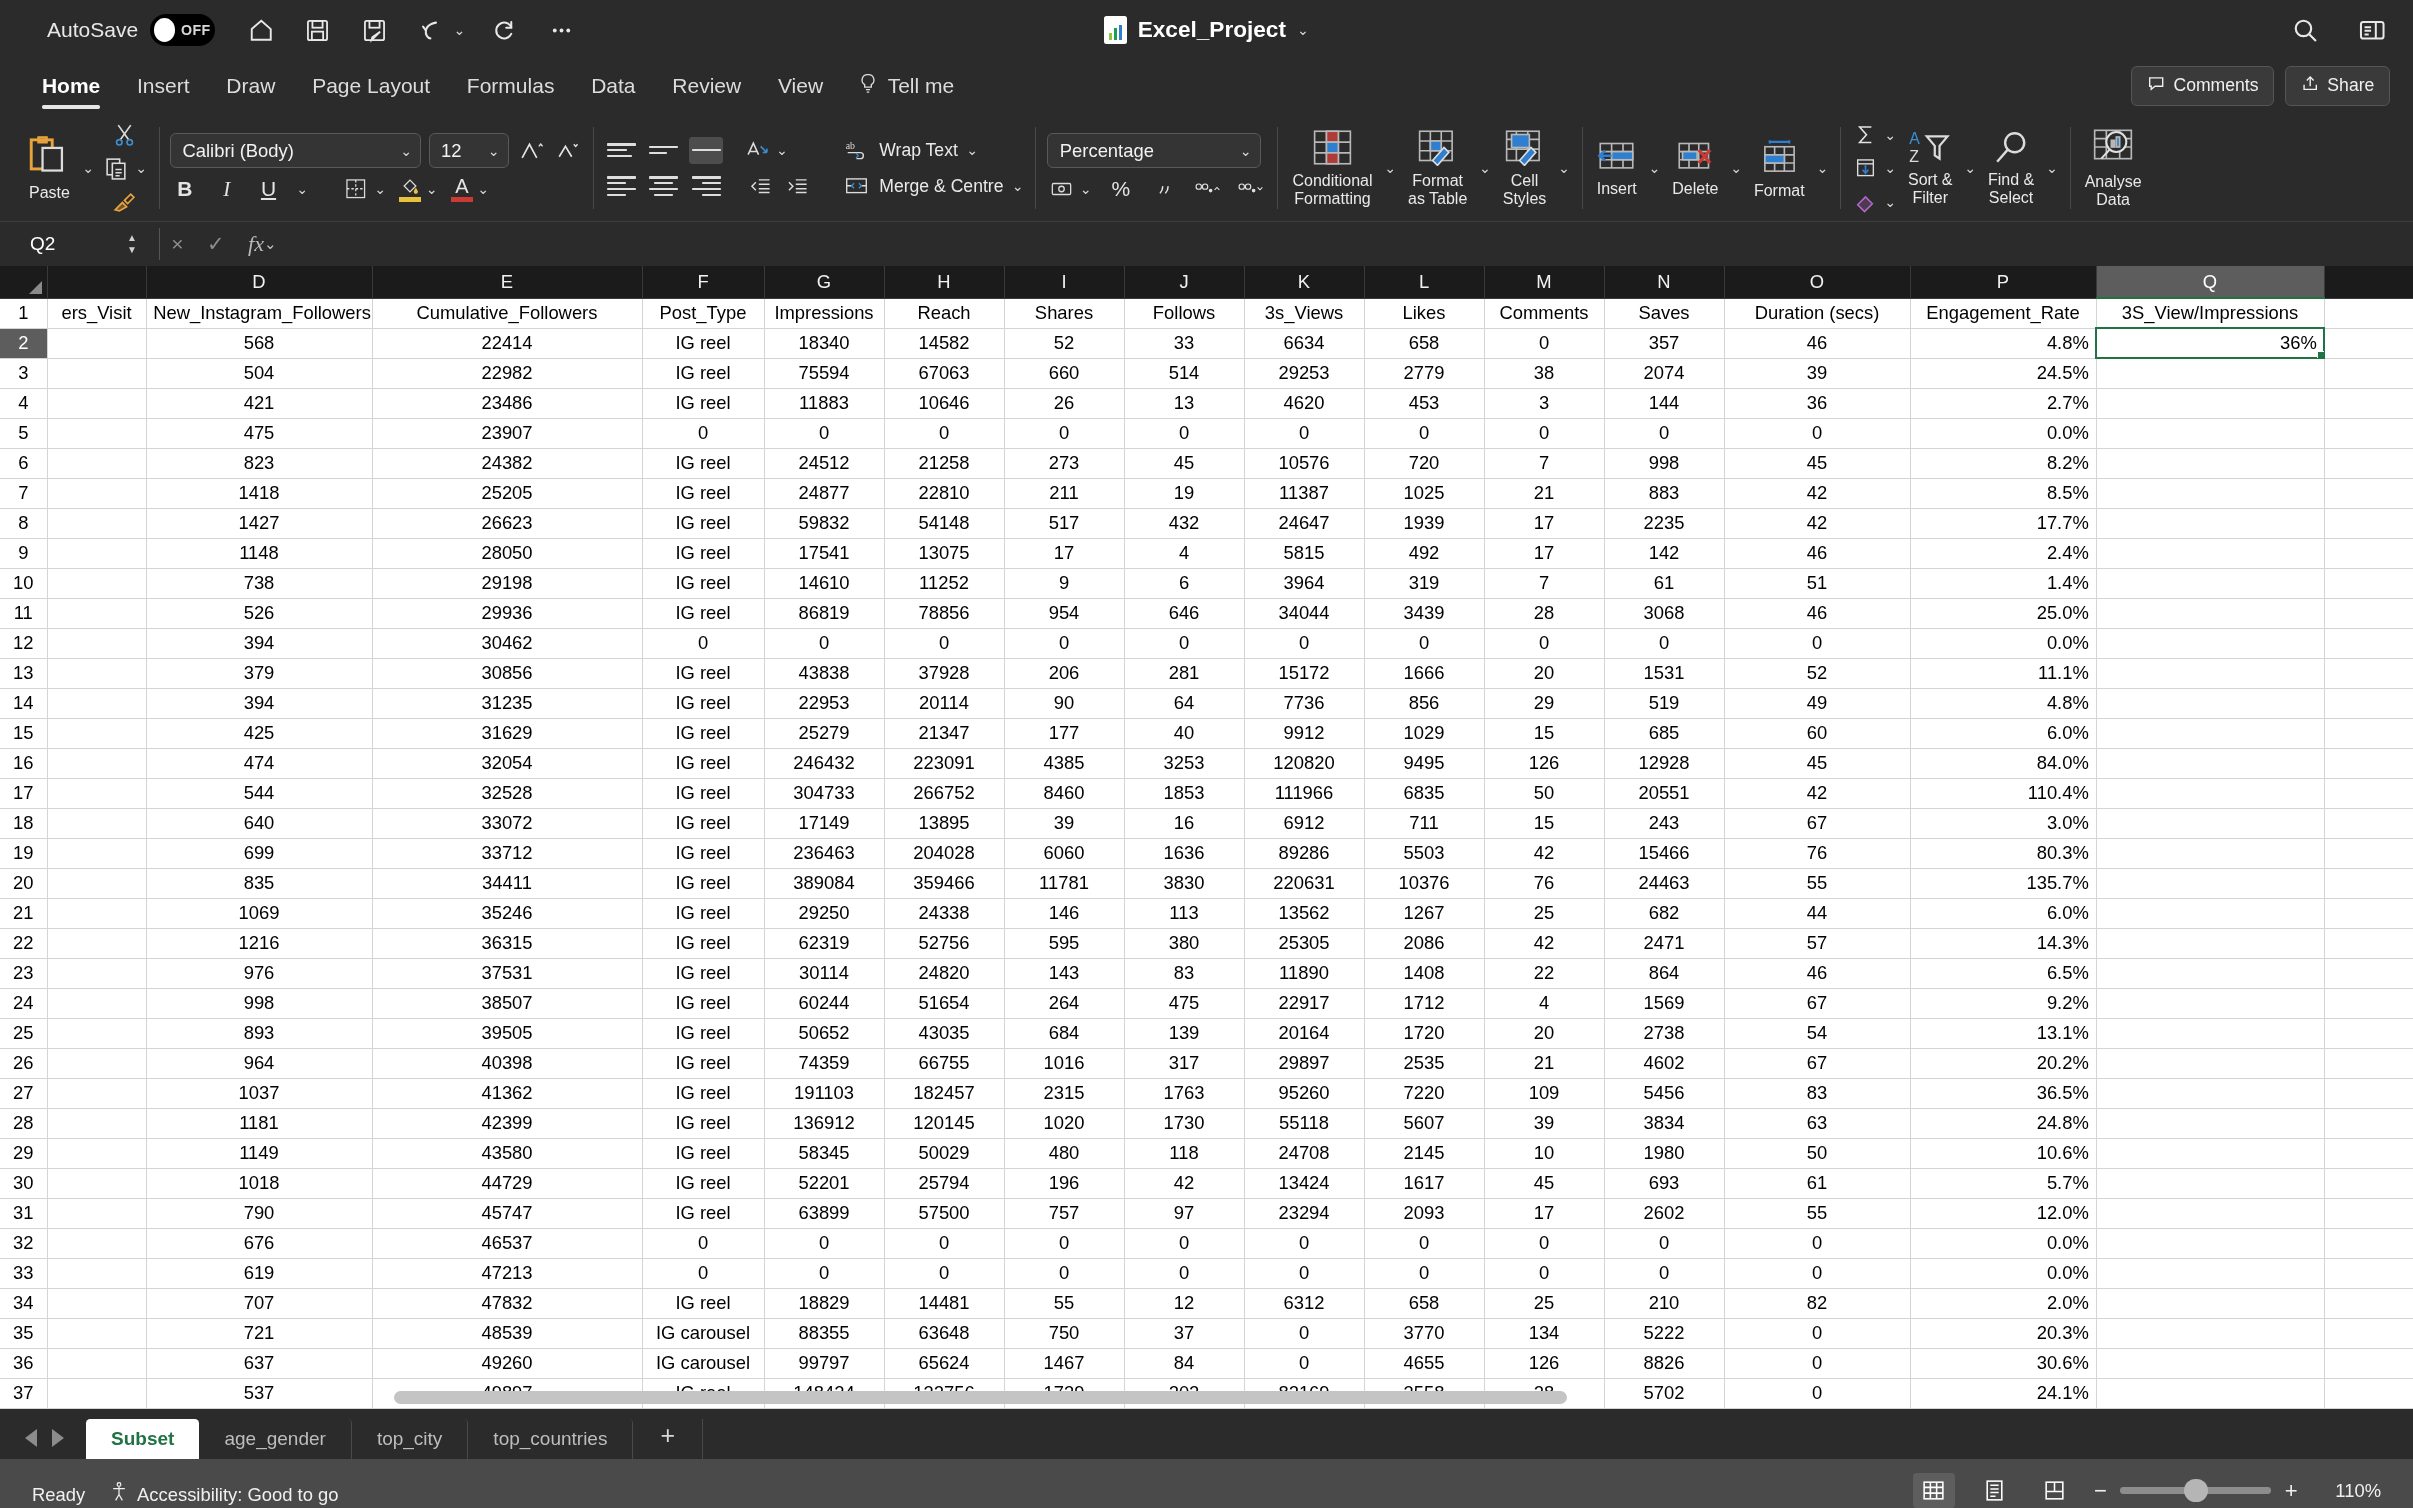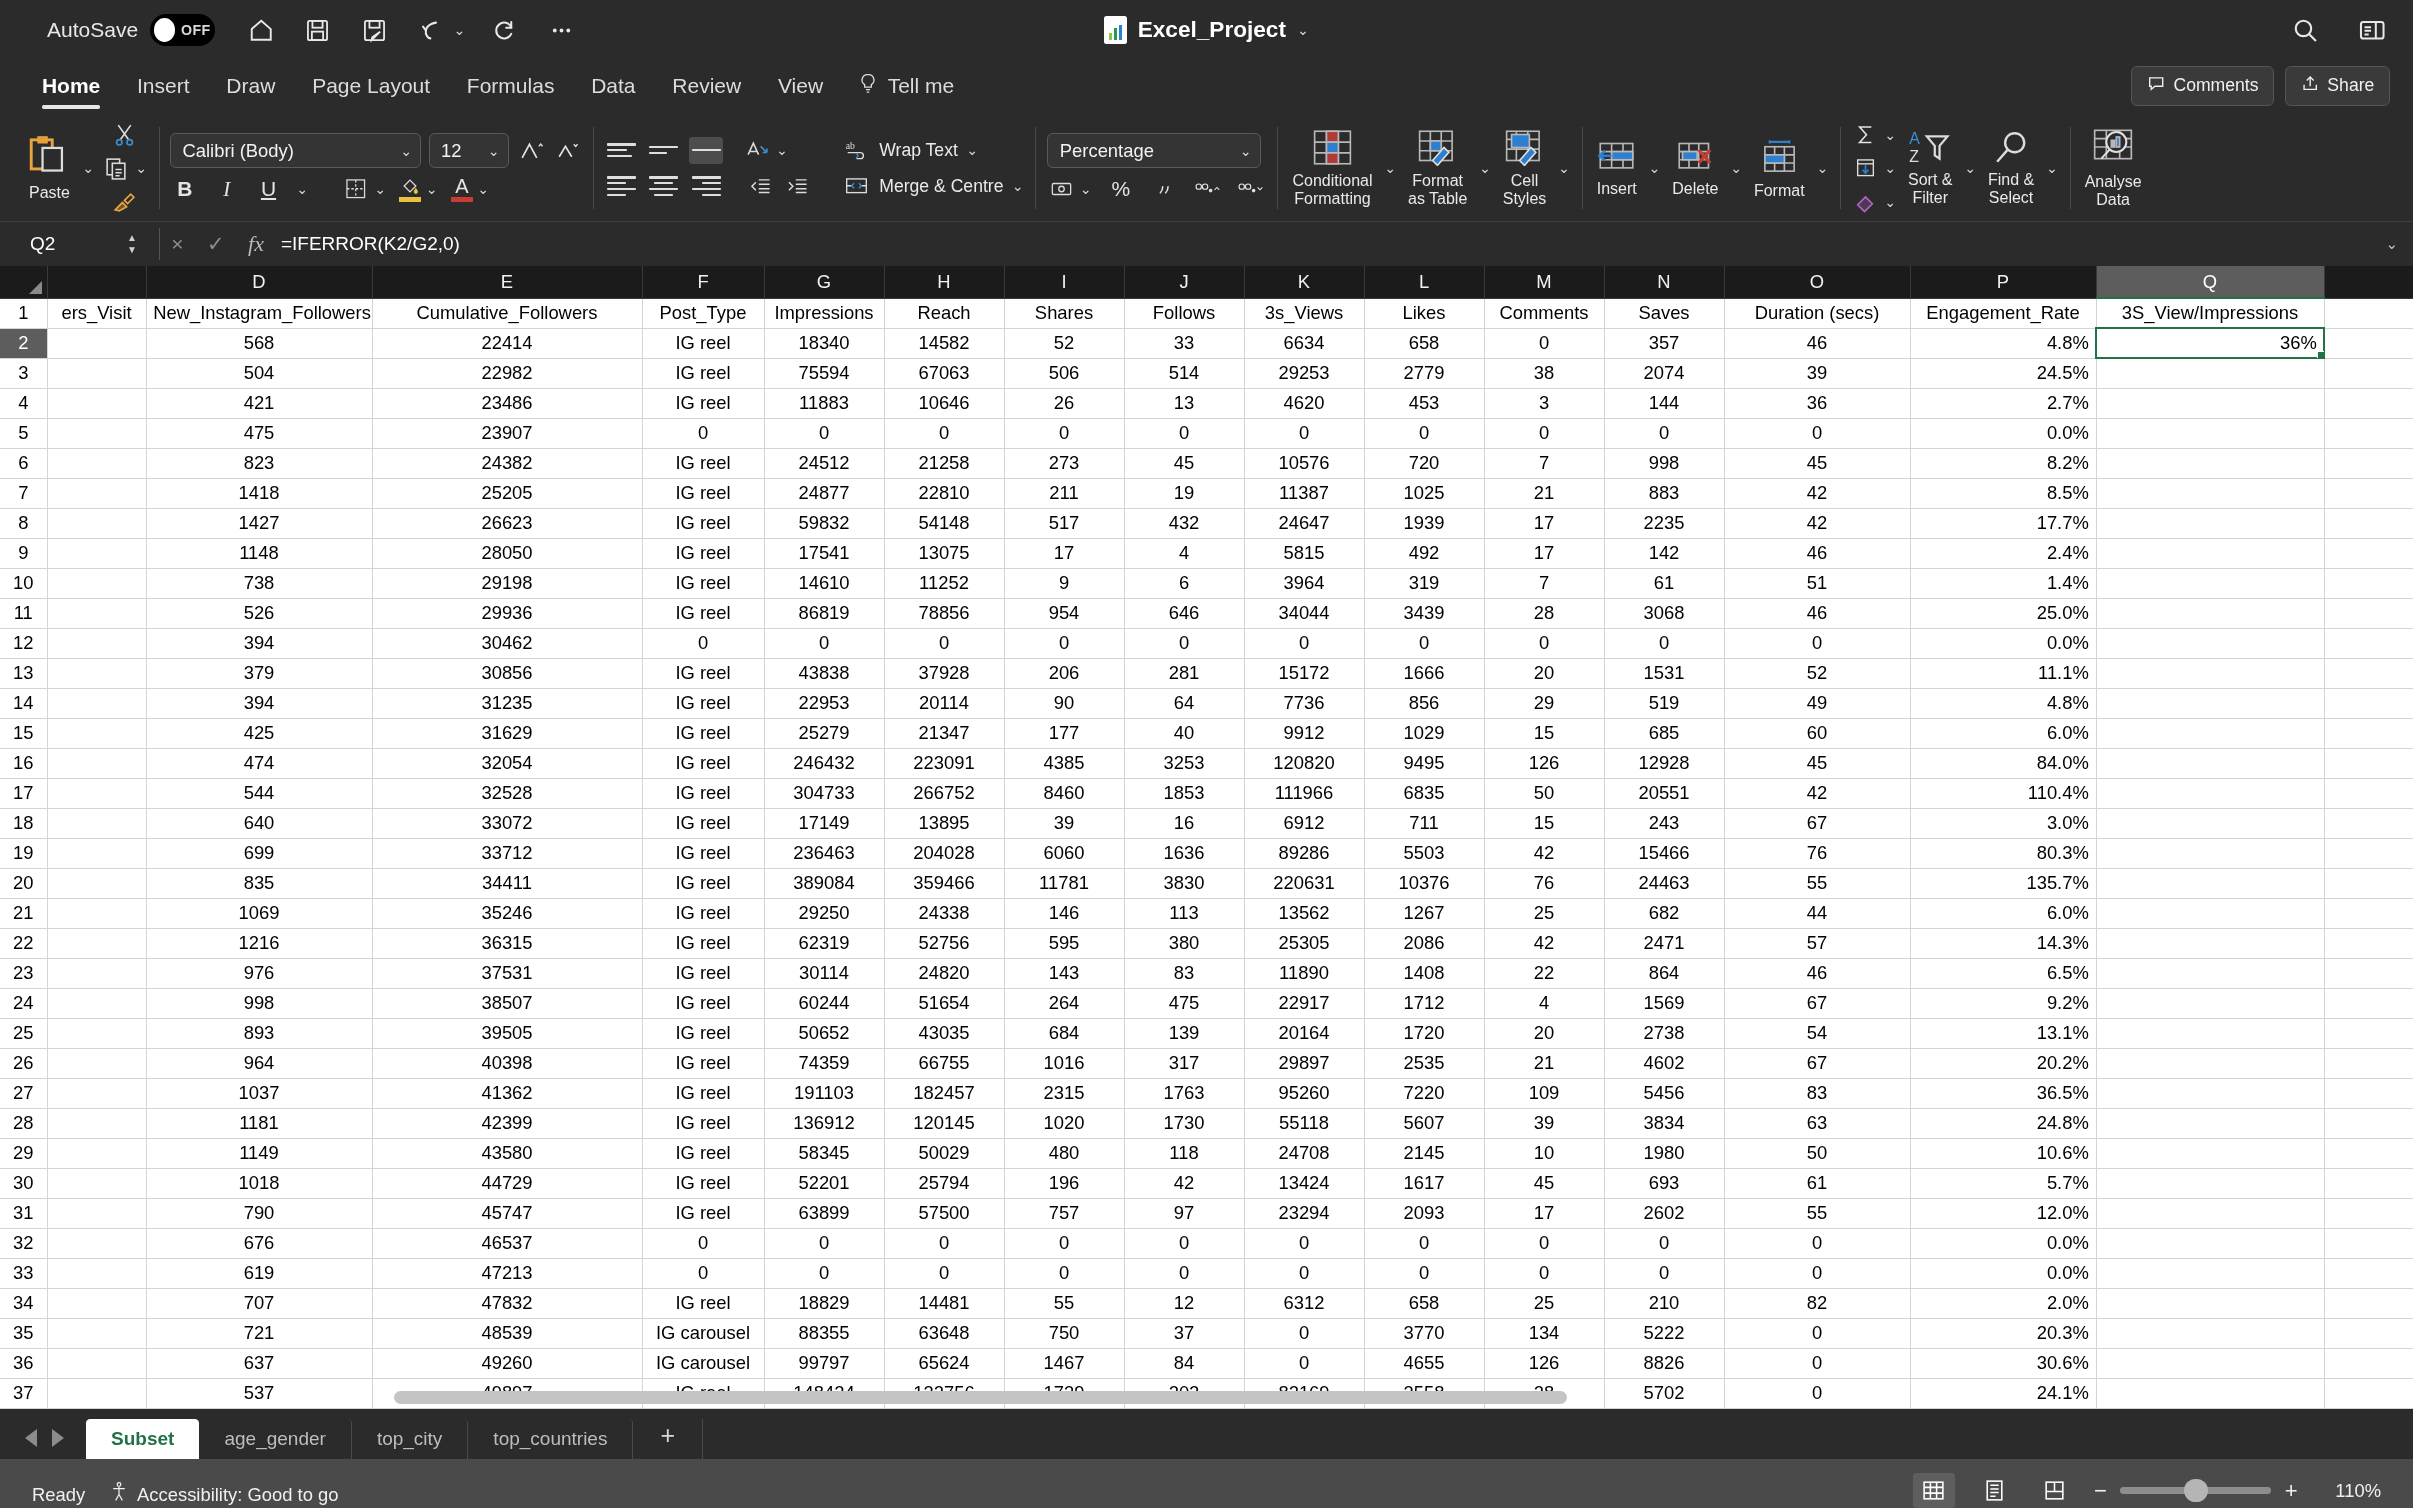--- a/index.html
+++ b/index.html
@@ -722,21 +722,20 @@
           <span>▲</span>
           <span>▼</span>
         </span>
     </div>
     <div class="fb-sep"></div>
     <div class="fb-icons">
       <span>×</span>
       <span>✓</span>
       <span class="fx">fx</span>
     </div>
-    <div class="formula-input">=IFERROR(K2/G2,0)</div>
     <span class="fb-chev">⌄</span>
   </div>
 
   <div class="gridwrap">
     <table class="grid">
       <colgroup>
         <col style="width:47px">
         <col style="width:99px">
         <col style="width:226px">
         <col style="width:270px">
@@ -815,21 +814,21 @@
             <td></td>
           </tr>
           <tr>
             <td class="rowhdr">3</td>
             <td class="ctr"></td>
             <td class="ctr">504</td>
             <td class="ctr">22982</td>
             <td class="ctr">IG reel</td>
             <td class="ctr">75594</td>
             <td class="ctr">67063</td>
-            <td class="ctr">506</td>
+            <td class="ctr">660</td>
             <td class="ctr">514</td>
             <td class="ctr">29253</td>
             <td class="ctr">2779</td>
             <td class="ctr">38</td>
             <td class="ctr">2074</td>
             <td class="ctr">39</td>
             <td class="num">24.5%</td>
             <td class="num"></td>
             <td></td>
           </tr>

